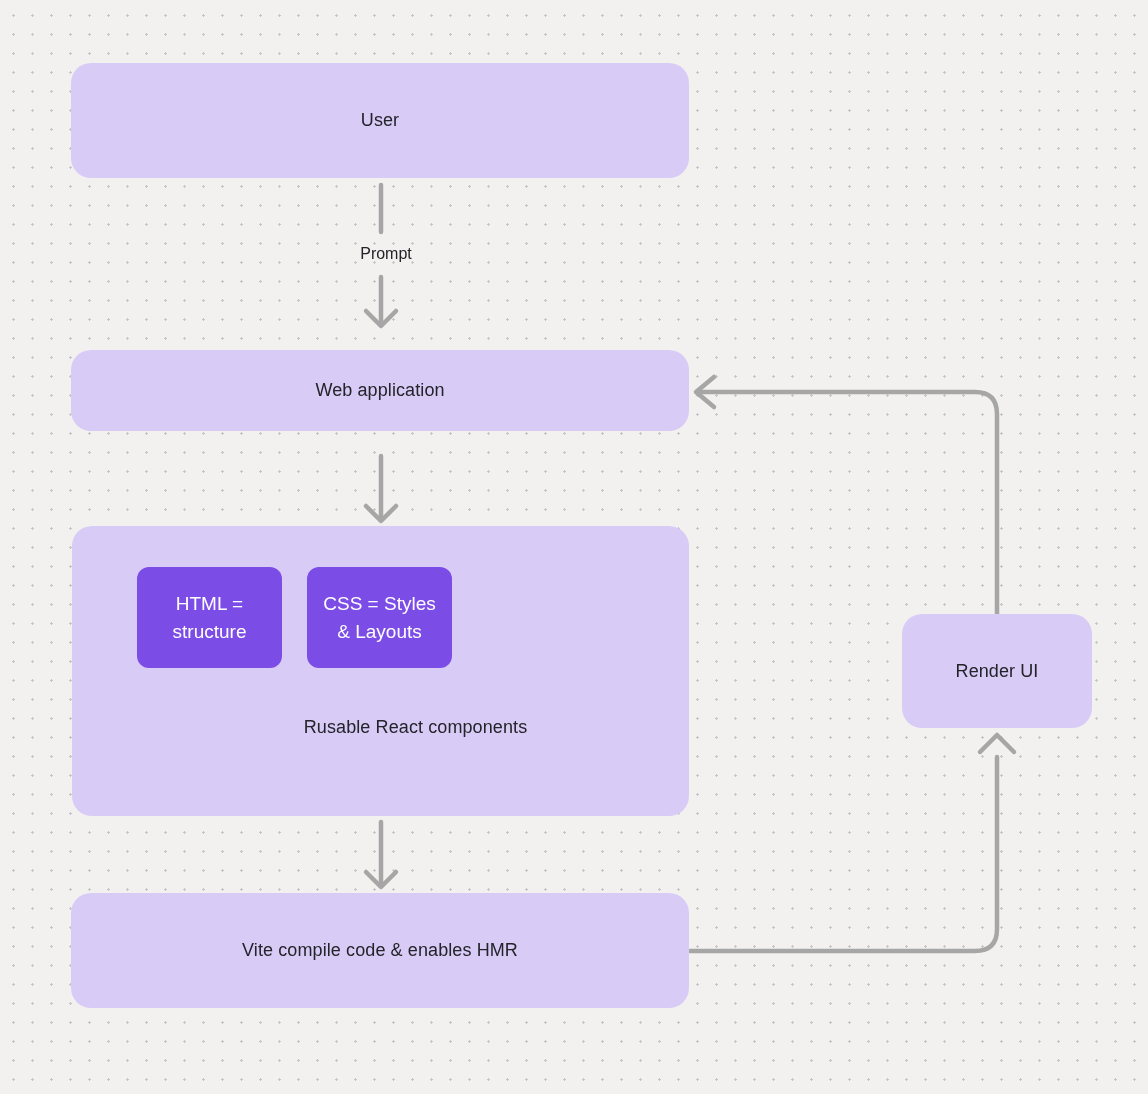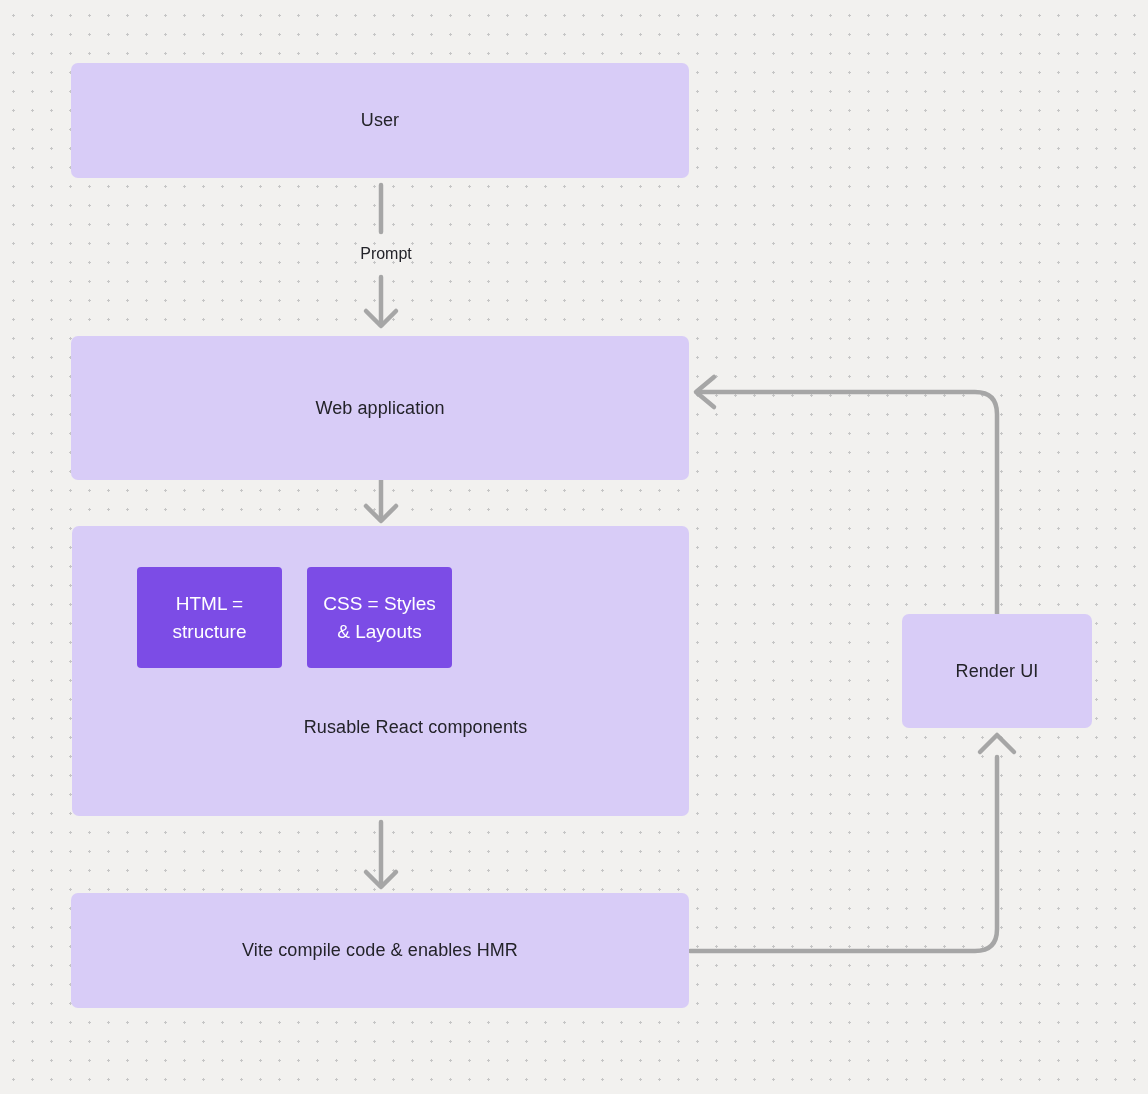--- a/index.html
+++ b/index.html
@@ -37,39 +37,39 @@
     fill:none;
     stroke-linecap:round;
     stroke-linejoin:round;
   }
   .node{
     position:absolute;
     display:flex;
     align-items:center;
     justify-content:center;
     background:var(--node-fill);
-    border-radius:7px;
+    border-radius:20px;
     color:var(--node-text);
     font-size:18px;
     font-weight:500;
     letter-spacing:.1px;
     text-align:center;
   }
   .node-user{left:71px;top:63px;width:618px;height:115px;}
-  .node-webapp{left:71px;top:336px;width:618px;height:144px;}
+  .node-webapp{left:71px;top:350px;width:618px;height:81px;}
   .node-group{left:72px;top:526px;width:617px;height:290px;}
   .node-vite{left:71px;top:893px;width:618px;height:115px;}
   .node-render{left:902px;top:614px;width:190px;height:114px;}
   .inner-node{
     position:absolute;
     display:flex;
     align-items:center;
     justify-content:center;
     background:var(--inner-node-fill);
-    border-radius:4px;
+    border-radius:12px;
     color:var(--inner-node-text);
     font-size:19px;
     line-height:28px;
     font-weight:500;
     text-align:center;
     white-space:pre-line;
   }
   .inner-html{left:137px;top:567px;width:145px;height:101px;}
   .inner-css{left:307px;top:567px;width:145px;height:101px;}
   .inner-js{left:477px;top:567px;width:145px;height:101px;}

